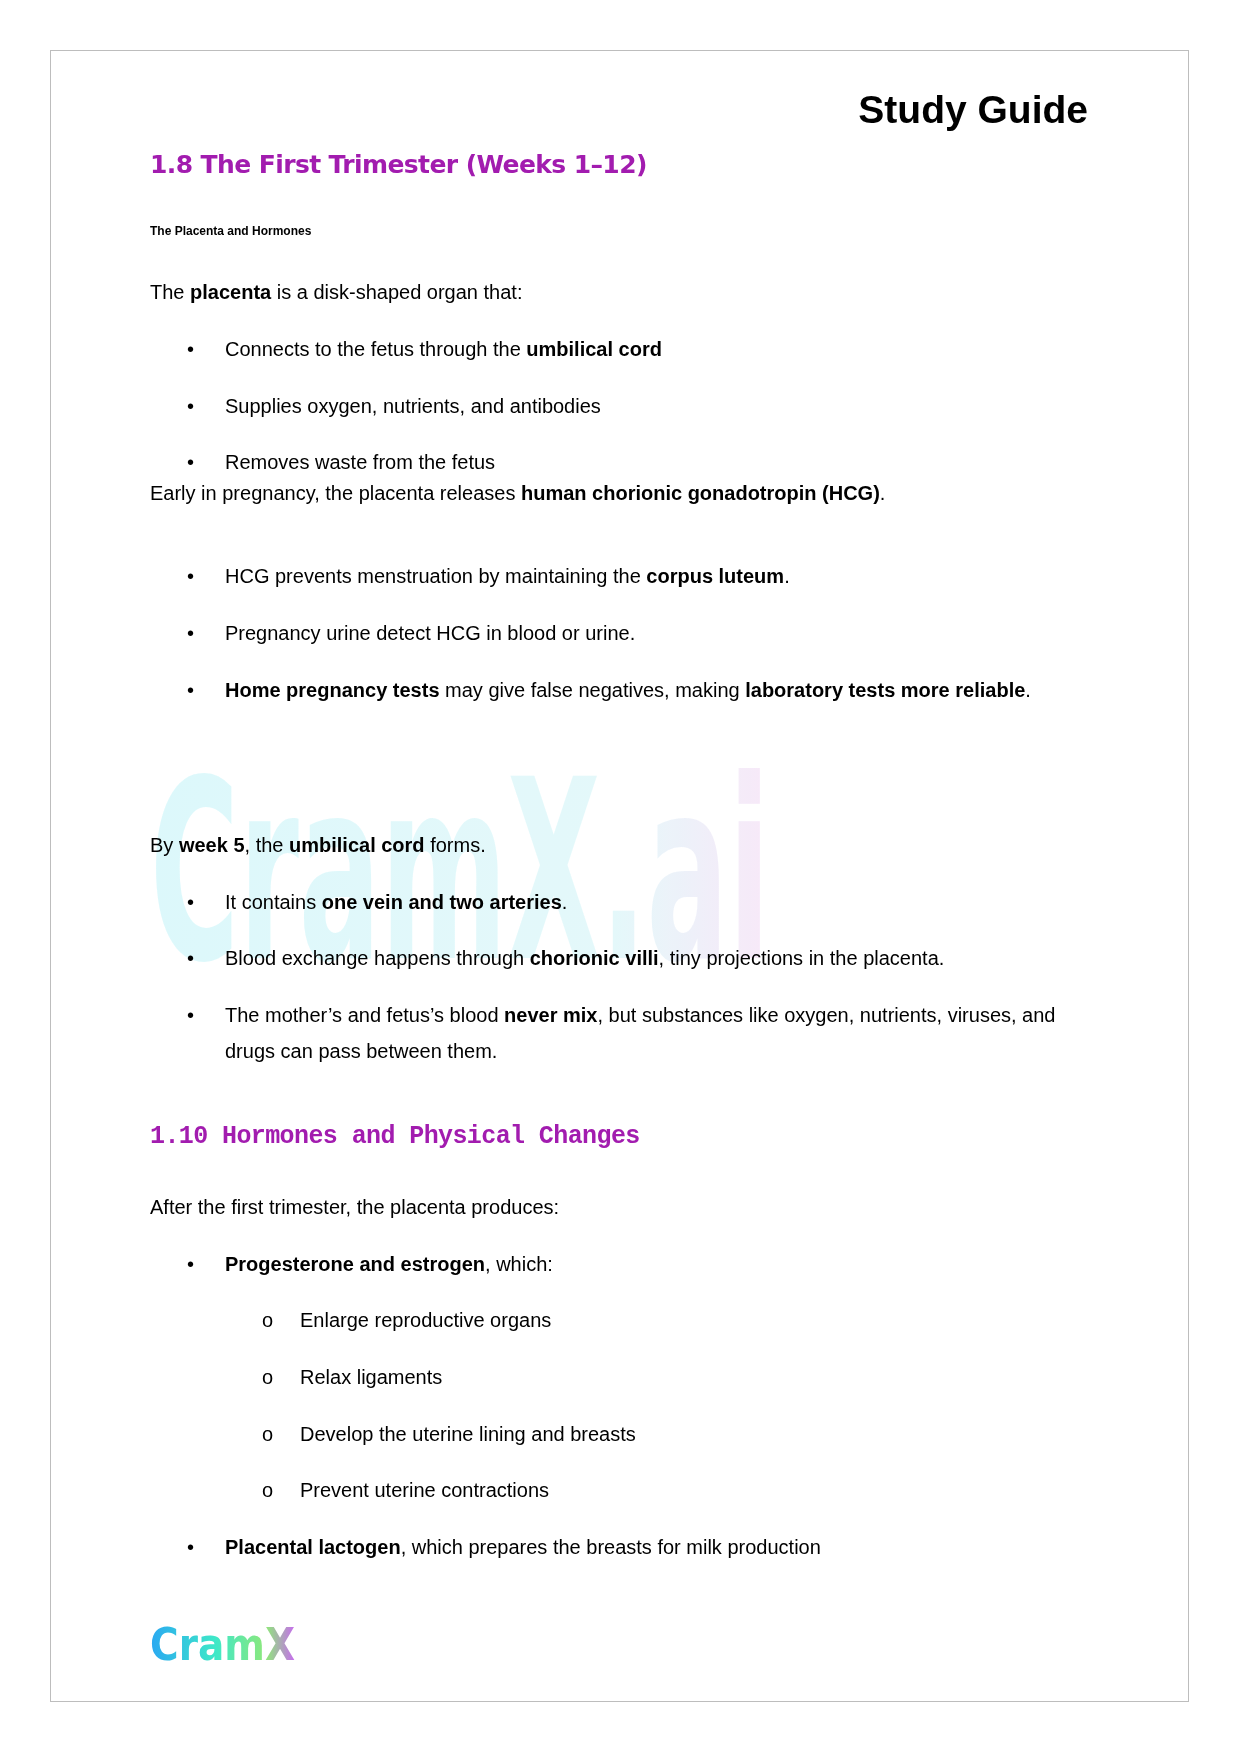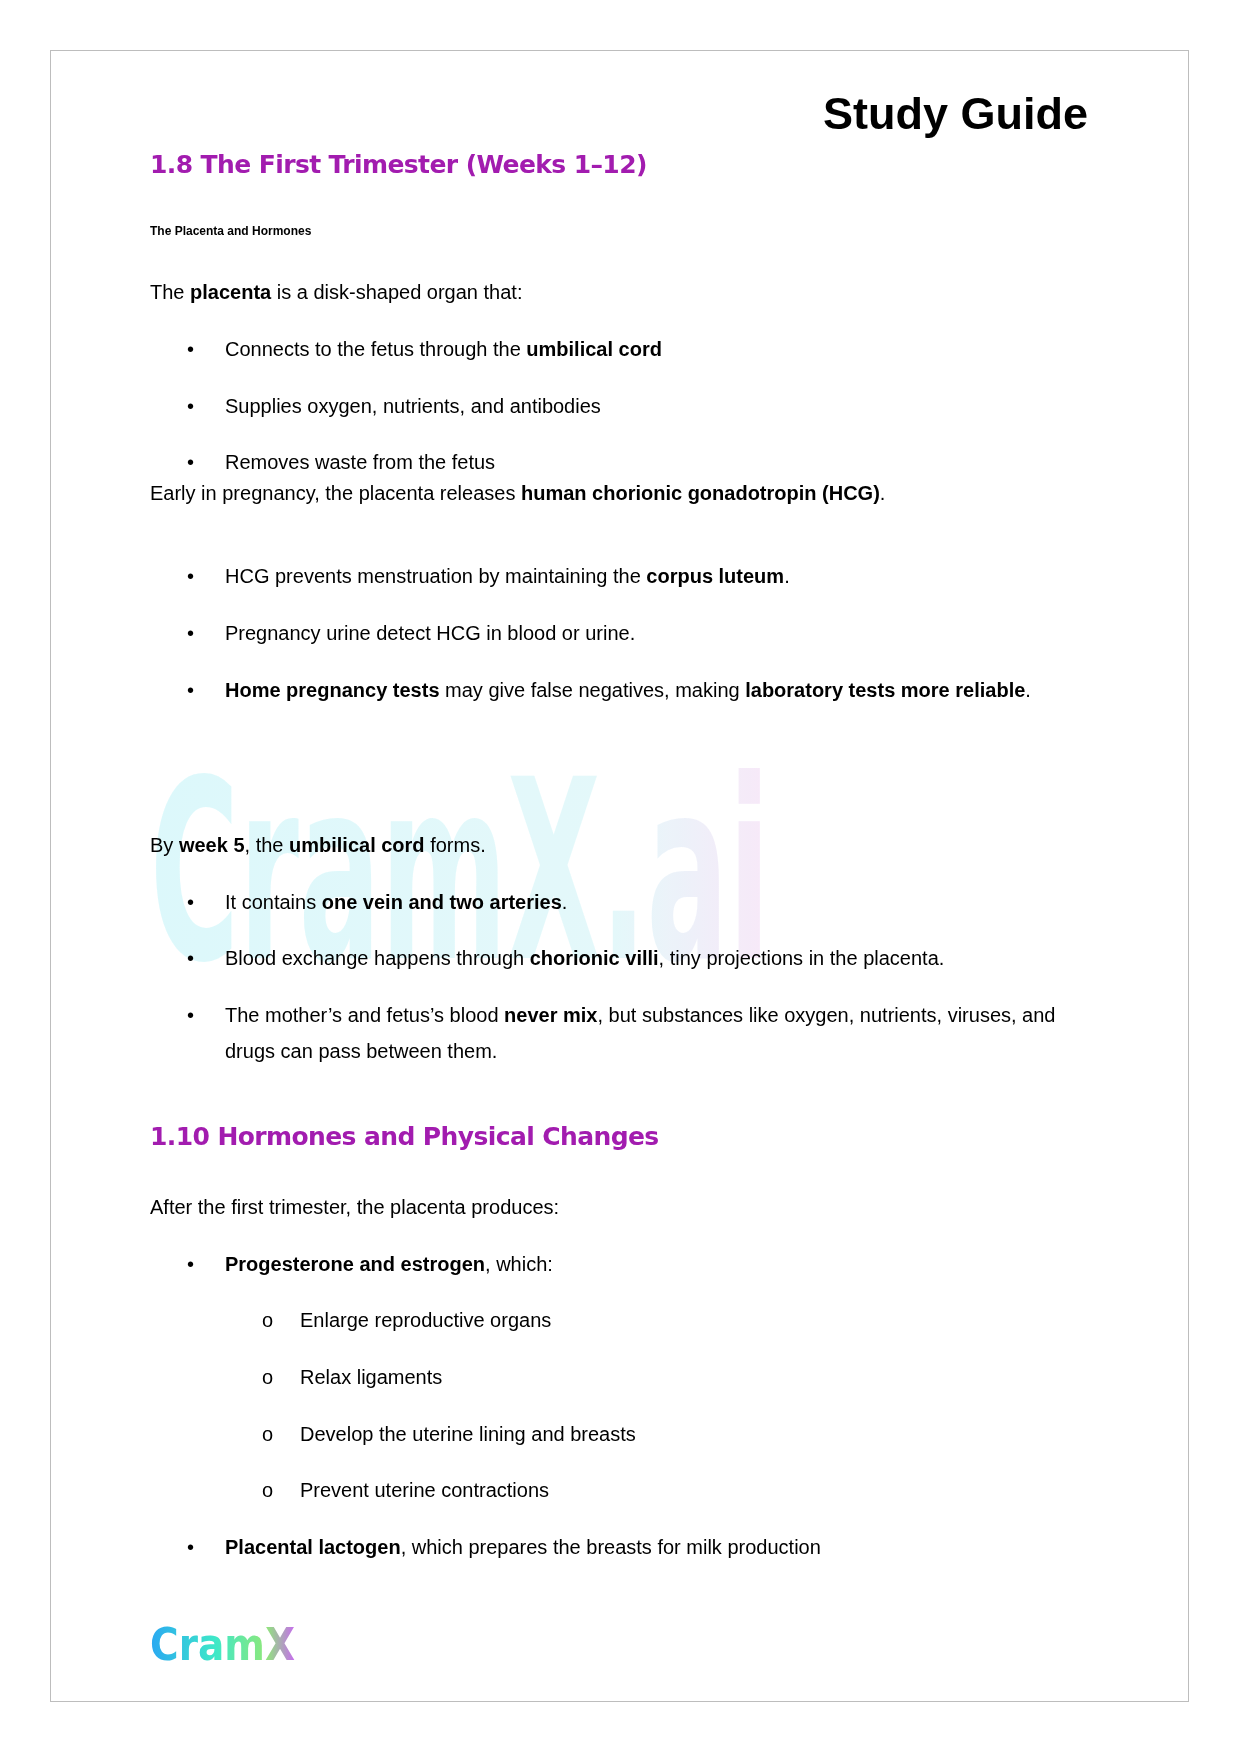--- a/index.html
+++ b/index.html
@@ -3,21 +3,21 @@
   <meta charset="utf-8">
   <style>
     html, body { margin: 0; padding: 0; background: #ffffff; }
     body { width: 1241px; height: 1754px; position: relative; overflow: hidden;
            font-family: "Liberation Sans", sans-serif; color: #000; }
     .page-frame { position: absolute; left: 50px; top: 50px; width: 1139px; height: 1652px;
                   border: 1.5px solid #bdbdbd; box-sizing: border-box; }
     .watermark { position: absolute; left: 150px; top: 758px; width: 940px; height: 236px;
                  pointer-events: none; z-index: 0; }
     .content { position: absolute; left: 0; top: 0; width: 100%; height: 100%; z-index: 1; }
-    .doc-title { position: absolute; right: 153px; top: 88px; font-size: 45px; font-weight: bold;
+    .doc-title { position: absolute; right: 153px; top: 88px; font-size: 39px; font-weight: bold;
                  font-family: "Liberation Sans", sans-serif; }
     .h2 { position: absolute; left: 150px; font-family: "DejaVu Sans", sans-serif; font-weight: bold;
           color: #a21caf; font-size: 25px; letter-spacing: -0.6px; }
     .h3 { position: absolute; left: 150px; font-size: 12px; font-weight: bold; }
     .p { position: absolute; left: 150px; font-size: 20px; line-height: 36px; white-space: nowrap; }
     .li { position: absolute; left: 187px; font-size: 20px; line-height: 36px; }
     .li .marker { position: absolute; left: 0; top: 0; width: 20px; }
     .li .text { position: absolute; left: 38px; top: 0; white-space: nowrap; }
     .li .text.wrap { white-space: normal; width: 870px; }
     .sub { position: absolute; left: 262px; font-size: 20px; line-height: 36px; }
@@ -93,21 +93,21 @@
   </div>
   <div class="li" style="top:940px;">
     <span class="marker">•</span>
     <span class="text"><span>Blood exchange happens through </span><b>chorionic villi</b><span>, tiny projections in the placenta.</span></span>
   </div>
   <div class="li" style="top:997px;">
     <span class="marker">•</span>
     <span class="text wrap"><span>The mother’s and fetus’s blood </span><b>never mix</b><span>, but substances like oxygen, nutrients, viruses, and drugs can pass between them.</span></span>
   </div>
 
-  <div class="h2" style="top:1122px;">1.10 Hormones and Physical Changes</div>
+  <div class="h2" style="top:1122px;font-family:Liberation Mono, monospace;">1.10 Hormones and Physical Changes</div>
 
   <div class="p" style="top:1189px;">After the first trimester, the placenta produces:</div>
 
   <div class="li" style="top:1246px;">
     <span class="marker">•</span>
     <span class="text"><b>Progesterone and estrogen</b><span>, which:</span></span>
   </div>
 
   <div class="sub" style="top:1302px;">
     <span class="marker">o</span>

